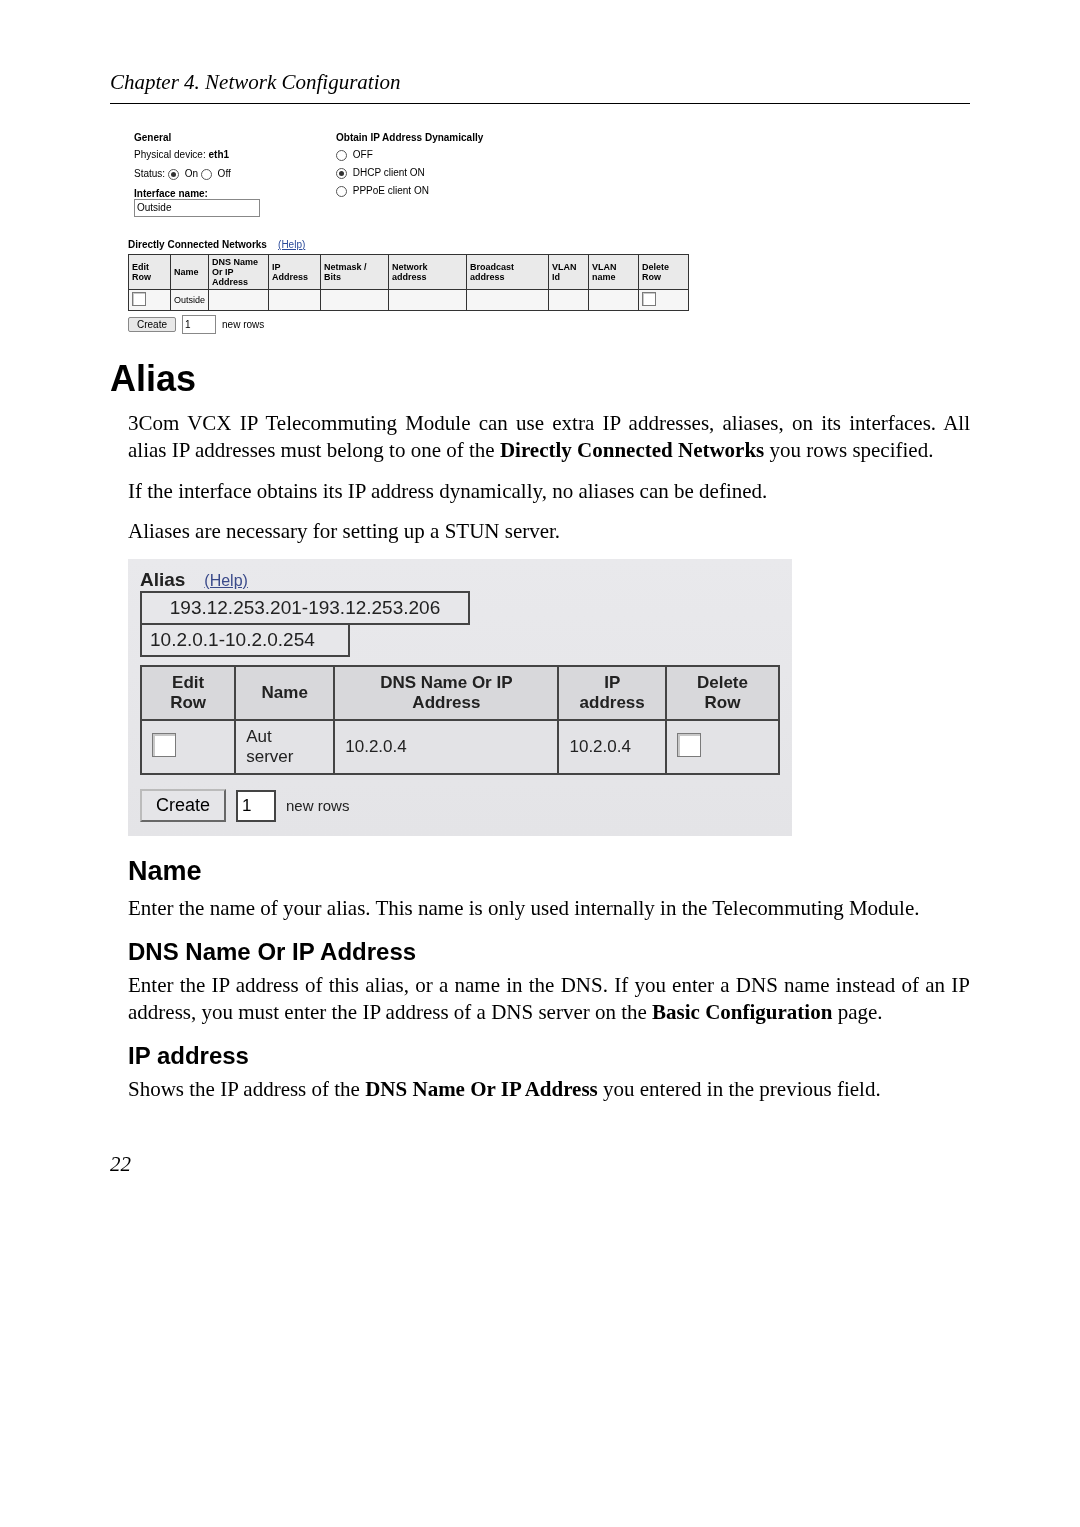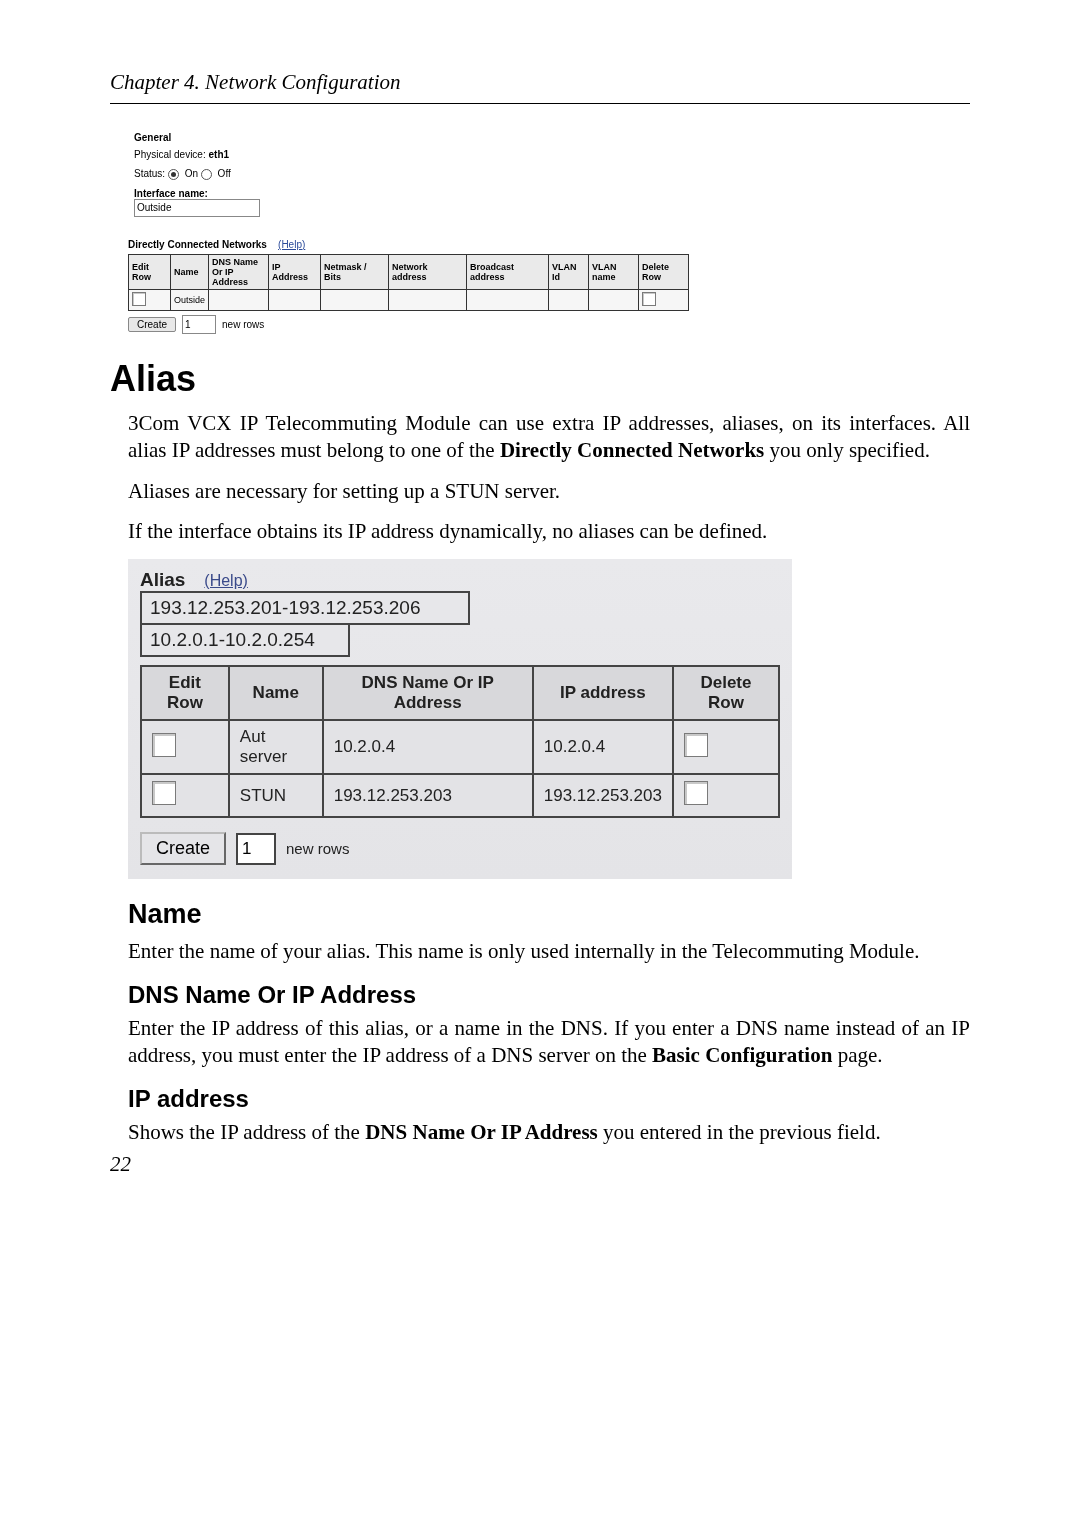--- a/index.html
+++ b/index.html
@@ -226,20 +226,35 @@
         </div>
         <div style="margin-top:8px;">
           <span>Status:</span>
           <span class="radio-fake selected"></span>
           <span>On</span>
           <span class="radio-fake"></span>
           <span>Off</span>
         </div>
         <div style="margin-top:8px;font-weight:bold;">Interface name:</div>
         <input class="sm-input" value="Outside" style="">
+      </div>
+      <div class="dyn-col">
+        <div class="bold">Obtain IP Address Dynamically</div>
+        <div style="margin-top:6px;">
+          <span class="radio-fake"></span>
+          <span>OFF</span>
+        </div>
+        <div style="margin-top:6px;">
+          <span class="radio-fake selected"></span>
+          <span>DHCP client ON</span>
+        </div>
+        <div style="margin-top:6px;">
+          <span class="radio-fake"></span>
+          <span>PPPoE client ON</span>
+        </div>
       </div>
     </div>
 
     <div style="margin-top:18px;">
       <span class="bold">Directly Connected Networks</span>
       &nbsp;&nbsp;
       <span class="help-link">(Help)</span>
     </div>
     <table class="dcn-table">
       <colgroup>
@@ -285,58 +300,51 @@
       <button class="btn-sm">Create</button>
       <input value="1" style="">
       <span>new rows</span>
     </div>
   </div>
   </div>
 
   <div class="h1">Alias</div>
   <div class="indent-block">
     <p class="body-text">
-      <span>3Com VCX IP Telecommuting Module can use extra IP addresses, aliases, on its interfaces. All alias IP addresses must belong to one of the </span><strong>Directly Connected Networks</strong><span> you only specified.</span>
+      <span>3Com VCX IP Telecommuting Module can use extra IP addresses, aliases, on its interfaces. All alias IP addresses must belong to one of the </span><strong>Directly Connected Networks</strong><span> you rows specified.</span>
     </p>
+    <p class="body-text">If the interface obtains its IP address dynamically, no aliases can be defined.</p>
     <p class="body-text">Aliases are necessary for setting up a STUN server.</p>
-    <p class="body-text">If the interface obtains its IP address dynamically, no aliases can be defined.</p>
 
     <div class="alias-panel">
       <div>
         <span class="alias-title">Alias</span>
         &nbsp;&nbsp;
         <span class="alias-help">(Help)</span>
       </div>
       <div class="ranges">
-        <div class="range-box" style="display:block; width:310px;">193.12.253.201-193.12.253.206</div>
+        <div class="range-box" style="display:block; width:310px;text-align:center;">193.12.253.201-193.12.253.206</div>
         <div class="range-box" style="border-top:2px solid #444;">10.2.0.1-10.2.0.254</div>
       </div>
       <table class="alias-table">
         <tbody>
             <tr>
           <th>Edit Row</th>
           <th>Name</th>
           <th><span>DNS Name Or IP Address</span></th>
           <th>IP address</th>
           <th>Delete Row</th>
         </tr>
         <tr>
           <td><span class="alias-check"></span></td>
           <td>Aut server</td>
           <td>10.2.0.4</td>
           <td>10.2.0.4</td>
           <td><span class="alias-check"></span></td>
         </tr>
-        <tr>
-          <td><span class="alias-check"></span></td>
-          <td>STUN</td>
-          <td>193.12.253.203</td>
-          <td>193.12.253.203</td>
-          <td><span class="alias-check"></span></td>
-        </tr>
       </tbody>
         </table>
       <div class="alias-create-row">
         <button class="btn-create">Create</button>
         <input value="1" style="">
         <span class="new-rows-label">new rows</span>
       </div>
     </div>
 
     <div class="h2">Name</div>

